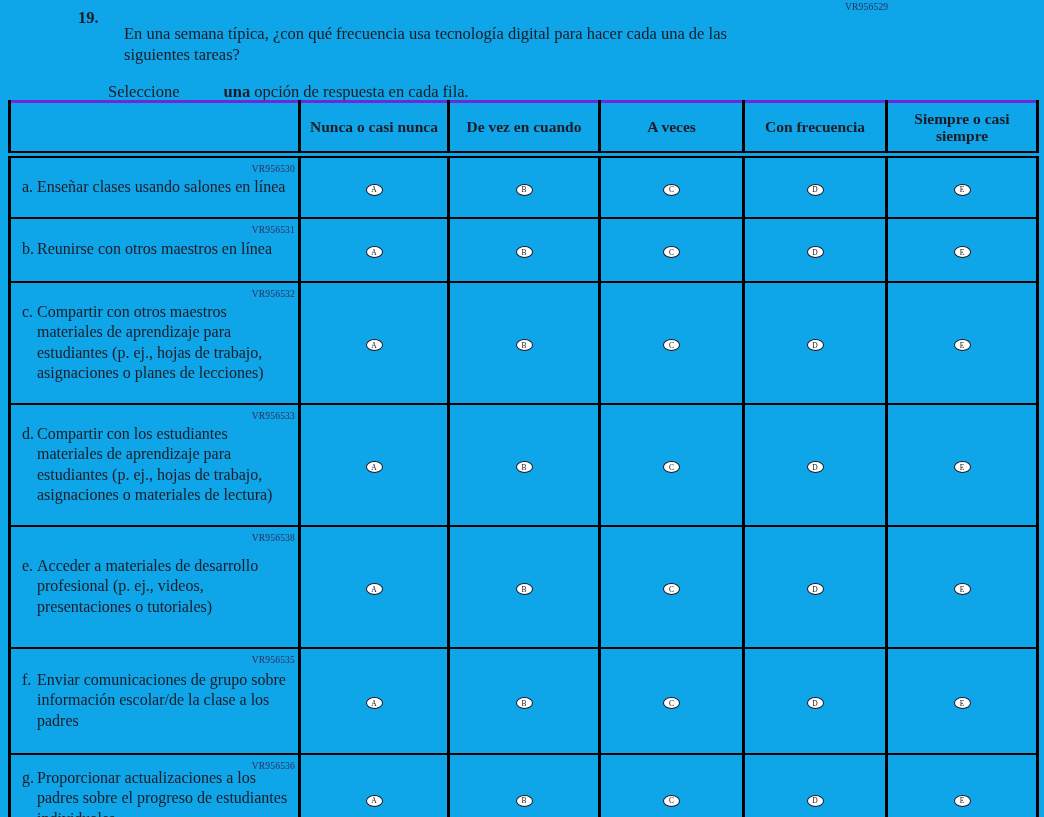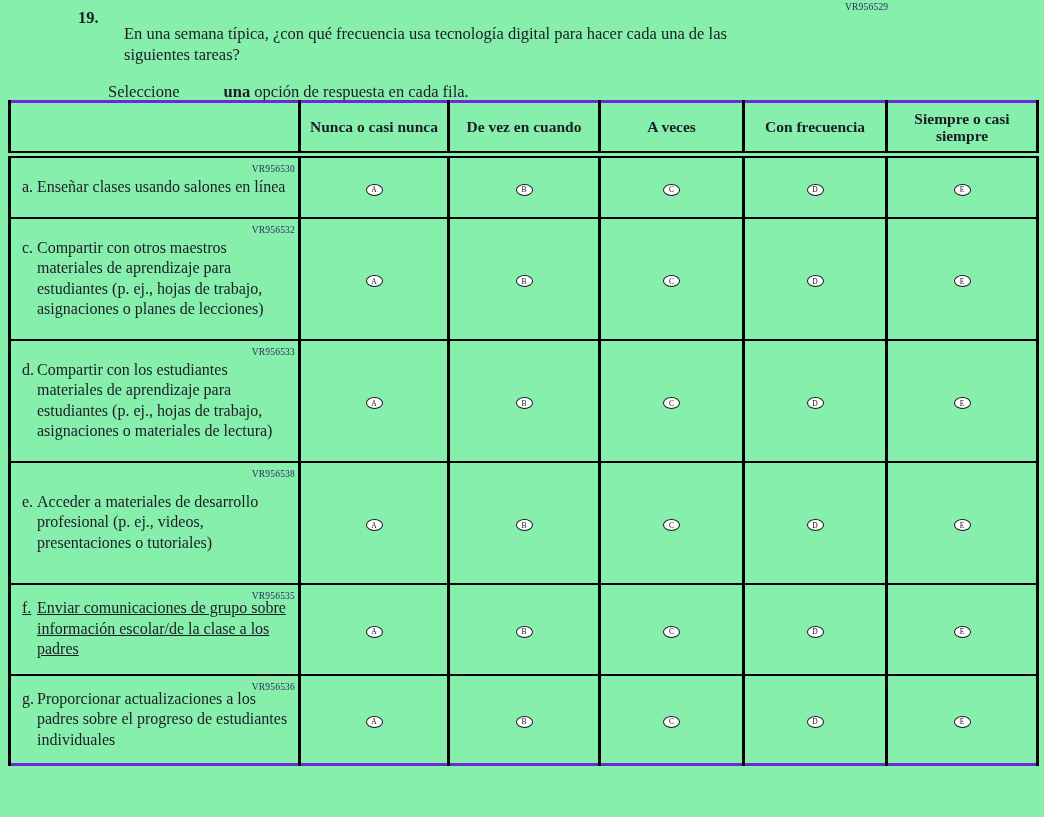--- a/index.html
+++ b/index.html
@@ -2,21 +2,21 @@
 <html><head>
 <meta charset="utf-8">
 <style>
   html, body { margin: 0; padding: 0; }
   body {
     width: 1044px; height: 817px;
     background: #ffffff;
     font-family: "Liberation Serif", serif;
     color: #1c1c26;
   }
-  .page { position: relative; width: 1044px; height: 817px; overflow: hidden; background: #86efac; }
+  .page { position: relative; width: 1044px; height: 817px; overflow: hidden; background: #0ea5e9; }
 
   .vr-page-code {
     position: absolute; top: 2px; left: 845px;
     font-size: 9.5px; color: #2d2d5c; letter-spacing: 0.2px;
   }
 
   .question { position: absolute; top: 7px; left: 78px; display: flex; }
   .q-num { flex: none; width: 30px; font-weight: bold; font-size: 16.5px; line-height: 21px; }
   .q-body { width: 690px; }
   .q-text { margin: 16px; font-size: 16.5px; line-height: 21px; }
@@ -36,21 +36,21 @@
     border-bottom: 7px double #000;
     height: 44px; padding: 2px 6px;
     font-size: 15.5px; font-weight: bold; line-height: 1.12;
     text-align: center; vertical-align: middle;
   }
   tr.h-a { height: 63px; }
   tr.h-b { height: 64px; }
   tr.h-c { height: 122px; }
   tr.h-d { height: 122px; }
   tr.h-e { height: 122px; }
-  tr.h-f { height: 91px; text-decoration: underline; }
+  tr.h-f { height: 106px; }
   tr.h-g { height: 76px; }
 
   .stem-cell {
     position: relative; vertical-align: middle;
     padding: 13px 5px 13px 11px;
     font-size: 16px; line-height: 20.5px;
   }
   .vr-code {
     position: absolute; top: 1px; right: 3px;
     font-size: 9.5px; color: #2d2d5c; letter-spacing: 0.2px;
@@ -113,20 +113,34 @@
                 <span class="stem-text">Enseñar clases usando salones en línea</span>
               </div>
           </td>
           <td class="opt-cell"><span class="bubble">A</span></td>
           <td class="opt-cell"><span class="bubble">B</span></td>
           <td class="opt-cell"><span class="bubble">C</span></td>
           <td class="opt-cell"><span class="bubble">D</span></td>
           <td class="opt-cell"><span class="bubble">E</span></td>
         </tr>
 
+        <tr class="h-b">
+          <td class="stem-cell">
+            <span class="vr-code">VR956531</span>
+            <div class="stem">
+                <span class="stem-letter">b.</span>
+                <span class="stem-text">Reunirse con otros maestros en línea</span>
+              </div>
+          </td>
+          <td class="opt-cell"><span class="bubble">A</span></td>
+          <td class="opt-cell"><span class="bubble">B</span></td>
+          <td class="opt-cell"><span class="bubble">C</span></td>
+          <td class="opt-cell"><span class="bubble">D</span></td>
+          <td class="opt-cell"><span class="bubble">E</span></td>
+        </tr>
 
         <tr class="h-c">
           <td class="stem-cell">
             <span class="vr-code">VR956532</span>
             <div class="stem">
                 <span class="stem-letter">c.</span>
                 <span class="stem-text">Compartir con otros maestros materiales de aprendizaje para estudiantes (p. ej., hojas de trabajo, asignaciones o planes de lecciones)</span>
               </div>
           </td>
           <td class="opt-cell"><span class="bubble">A</span></td>

